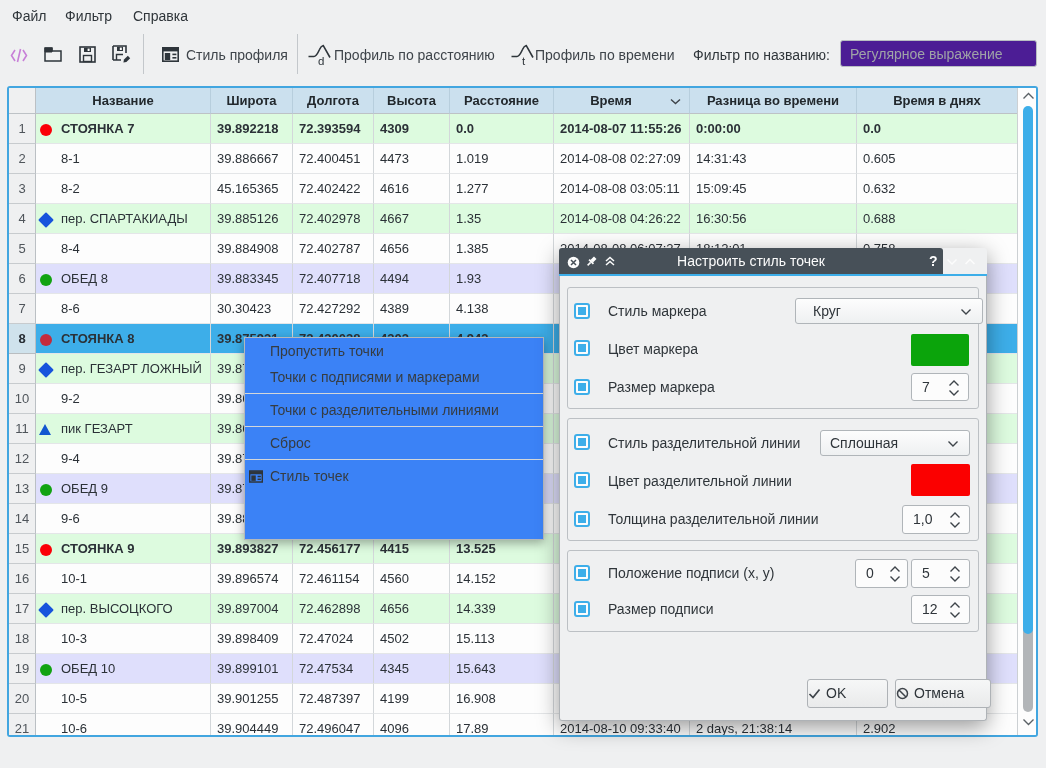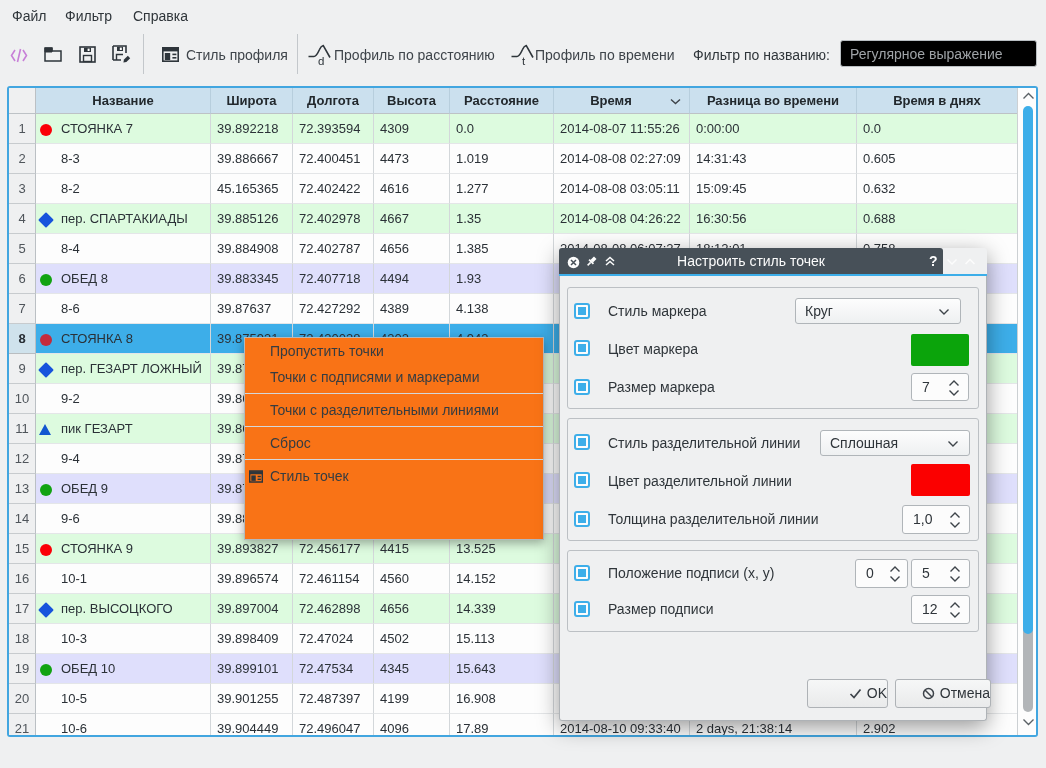--- a/index.html
+++ b/index.html
@@ -17,45 +17,45 @@
 #tbl{position:absolute;left:0;top:0;border-collapse:separate;border-spacing:0;table-layout:fixed;width:1009px;font-size:13px}
 #tbl th{height:26px;background:#cbe0ee;font-weight:bold;font-size:13px;color:#22282d;border-right:1px solid #b7cedd;border-bottom:1px solid #bdc2c6;padding:0;position:relative}
 #tbl td{height:30px;padding:0 0 0 6px;border-right:1px solid #d3d7da;border-bottom:1px solid #e4e6e8;white-space:nowrap;overflow:hidden;color:#2b3137}
 #tbl td.num{background:#eff0f1;color:#4f555b;text-align:center;padding:0;border-right:1px solid #bbc0c4;border-bottom:1px solid #c7cbce}
 #tbl th.num{background:#eff0f1;border-right:1px solid #bbc0c4}
 tr.rg td{background:#ddfbdf}
 tr.rl td{background:#dfdffc}
 tr.rw td{background:#fdfdfd}
 tr.rs td{background:#3daee9;color:#fdfdfd;border-right-color:#3daee9;border-bottom-color:#3daee9}
 #tbl tr.rs td.num{background:#cfe2ec;color:#272d33;font-weight:bold;border-right:1px solid #bbc0c4;border-bottom:1px solid #b9bdc0}
-tr.b td{font-weight:normal}
+tr.b td{font-weight:bold}
 tr.b td.num{font-weight:normal}
 #tbl td.name{padding-left:4px}
 .mi{display:inline-block;width:12px;height:12px;vertical-align:-3px}
 .dm{background:#1753dc;transform:rotate(45deg) scale(0.92);border-radius:1px}
 .tr{display:inline-block;width:0;height:0;border-left:6px solid transparent;border-right:6px solid transparent;border-bottom:11px solid #1256d0;vertical-align:-2px;margin-left:-1px;margin-right:1px}
 .nm{margin-left:9px}
 
-#cmenu{position:absolute;left:244px;top:337px;width:300px;height:203px;background:#f97316;border:1px solid #b4b8bc;box-shadow:0 3px 10px rgba(0,0,0,0.35);font-size:14px;color:#363c41}
+#cmenu{position:absolute;left:244px;top:337px;width:300px;height:203px;background:#3b82f6;border:1px solid #b4b8bc;box-shadow:0 3px 10px rgba(0,0,0,0.35);font-size:14px;color:#363c41}
 .mitem{height:26px;line-height:26px;padding-left:25px;white-space:nowrap}
 .msep{height:7px;position:relative}
 .msep:after{content:"";position:absolute;left:0px;right:0px;top:3px;height:1px;background:#d4d7da}
 
 #dlg{position:absolute;left:559px;top:248px;width:428px;height:473px;box-shadow:0 6px 22px rgba(0,0,0,0.4);border-radius:3px;background:#eff0f1}
 #dtitle{position:absolute;left:0;top:0;width:384px;height:26px;background:#475058;border-radius:3px 3px 0 0;color:#fcfcfc;font-size:14px;text-align:center;line-height:26px}
 #dacc{position:absolute;left:0;top:26px;width:428px;height:2px;background:#3daee9}
 #dbody{position:absolute;left:0;top:28px;width:428px;height:445px;background:#eff0f1;border:1px solid #aeb2b6;border-top:none;border-radius:0 0 3px 3px}
 .grp{position:absolute;left:8px;width:412px;border:1px solid #bcc0c4;border-radius:3px}
 .cb{position:absolute;left:15px;width:16px;height:16px;border:2px solid #3daee9;border-radius:3px;background:#fcfcfc}
 .cb:after{content:"";position:absolute;left:2px;top:2px;width:8px;height:8px;background:#3daee9}
 .dlab{position:absolute;left:49px;font-size:14px;color:#2f353a;white-space:nowrap}
 .combo{position:absolute;background:linear-gradient(#fdfdfd,#eef0f1);border:1px solid #b0b5b9;border-radius:3px;font-size:14px;color:#2f353a}
 .spin{position:absolute;background:#fcfcfc;border:1px solid #b0b5b9;border-radius:3px;font-size:14px;color:#2f353a}
 .swatch{position:absolute;border-radius:2px}
-.btn{position:absolute;background:linear-gradient(#f6f7f7,#e9eaeb);border:1px solid #aeb2b6;border-radius:3px;font-size:14px;color:#2f353a;text-align:right}
+.btn{position:absolute;background:linear-gradient(#f6f7f7,#e9eaeb);border:1px solid #aeb2b6;border-radius:3px;font-size:14px;color:#2f353a;text-align:left}
 </style></head>
 <body>
 <div id="menubar">
     <span style="left:12px">Файл</span>
     <span style="left:65px">Фильтр</span>
     <span style="left:133px">Справка</span>
   </div>
 
 <div id="toolbar">
 
@@ -102,21 +102,21 @@
     <text x="11" y="21.5" font-size="11.5" fill="#2e353b" font-family="Liberation Sans">d</text>
   </svg>
   <div class="tlab" style="left:334px;top:17px">Профиль по расстоянию</div>
 
   <svg class="abs" style="left:510px;top:13px" width="25" height="22" viewBox="0 0 25 22">
     <path d="M1.5 13.5 L7 13.5 C9.5 13.5 10.5 10.5 12.5 6.5 C13.5 4.3 14.8 3 16.3 2.6 L23 14.5" fill="none" stroke="#2e353b" stroke-width="1.6"></path>
     <text x="12" y="21.5" font-size="11.5" fill="#2e353b" font-family="Liberation Sans">t</text>
   </svg>
   <div class="tlab" style="left:535px;top:17px">Профиль по времени</div>
   <div class="tlab" style="left:693px;top:17px;color:#2f353a">Фильтр по названию:</div>
-  <div class="abs" style="left:840px;top:10px;width:197px;height:27px;background:#000000;border:1px solid #b9bec2;border-radius:3px">
+  <div class="abs" style="left:840px;top:10px;width:197px;height:27px;background:#4c1d95;border:1px solid #b9bec2;border-radius:3px">
     <div style="position:absolute;left:9px;top:5px;font-size:14px;color:#9fa3a7">Регулярное выражение</div>
   </div>
 </div>
 
 <div id="tframe">
 <table id="tbl">
 <colgroup>
         <col style="width:27px">
         <col style="width:175px">
         <col style="width:82px">
@@ -147,21 +147,21 @@
           <td>39.892218</td>
           <td>72.393594</td>
           <td>4309</td>
           <td>0.0</td>
           <td>2014-08-07 11:55:26</td>
           <td>0:00:00</td>
           <td>0.0</td>
         </tr>
 <tr class="rw">
           <td class="num">2</td>
-          <td class="name"><span class="mi" style="background:transparent"></span><span class="nm">8-3</span></td>
+          <td class="name"><span class="mi" style="background:transparent"></span><span class="nm">8-1</span></td>
           <td>39.886667</td>
           <td>72.400451</td>
           <td>4473</td>
           <td>1.019</td>
           <td>2014-08-08 02:27:09</td>
           <td>14:31:43</td>
           <td>0.605</td>
         </tr>
 <tr class="rw">
           <td class="num">3</td>
@@ -203,21 +203,21 @@
           <td>72.407718</td>
           <td>4494</td>
           <td>1.93</td>
           <td>2014-08-08 07:26:14</td>
           <td>19:30:48</td>
           <td>0.813</td>
         </tr>
 <tr class="rw">
           <td class="num">7</td>
           <td class="name"><span class="mi" style="background:transparent"></span><span class="nm">8-6</span></td>
-          <td>39.87637</td>
+          <td>30.30423</td>
           <td>72.427292</td>
           <td>4389</td>
           <td>4.138</td>
           <td>2014-08-08 10:14:51</td>
           <td>22:19:25</td>
           <td>0.930</td>
         </tr>
 <tr class="rs b">
           <td class="num">8</td>
           <td class="name"><span class="mi" style="background:#c22b3d;border-radius:50%"></span><span class="nm">СТОЯНКА 8</span></td>
@@ -428,21 +428,21 @@
   <svg class="abs" style="left:387px;top:10px" width="12" height="8" viewBox="0 0 12 8">
       <path d="M1.5 1.5 L6 6 L10.5 1.5" fill="none" stroke="#fcfcfc" stroke-width="1.5"></path>
     </svg>
   <svg class="abs" style="left:405px;top:10px" width="12" height="8" viewBox="0 0 12 8">
       <path d="M1.5 6 L6 1.5 L10.5 6" fill="none" stroke="#fcfcfc" stroke-width="1.5"></path>
     </svg>
 
   <div class="grp" style="top:39px;height:122px"></div>
   <div class="cb" style="top:55px"></div>
   <div class="dlab" style="top:55px">Стиль маркера</div>
-  <div class="combo" style="left:236px;top:50px;width:166px;height:26px;line-height:24px;padding-left:9px">Круг
+  <div class="combo" style="left:236px;top:50px;width:188px;height:26px;line-height:24px;padding-left:17px">Круг
     <svg width="12" height="8" viewBox="0 0 12 8" style="position:absolute;right:10px;top:9px">
         <path d="M1.5 1.5 L6 6 L10.5 1.5" fill="none" stroke="#3e444a" stroke-width="1.4"></path>
       </svg>
   </div>
   <div class="cb" style="top:92px"></div>
   <div class="dlab" style="top:93px">Цвет маркера</div>
   <div class="swatch" style="left:352px;top:86px;width:58px;height:32px;background:#0ba40b"></div>
   <div class="cb" style="top:131px"></div>
   <div class="dlab" style="top:131px">Размер маркера</div>
   <div class="spin" style="left:352px;top:125px;width:58px;height:28px;line-height:26px;padding-left:10px">7

